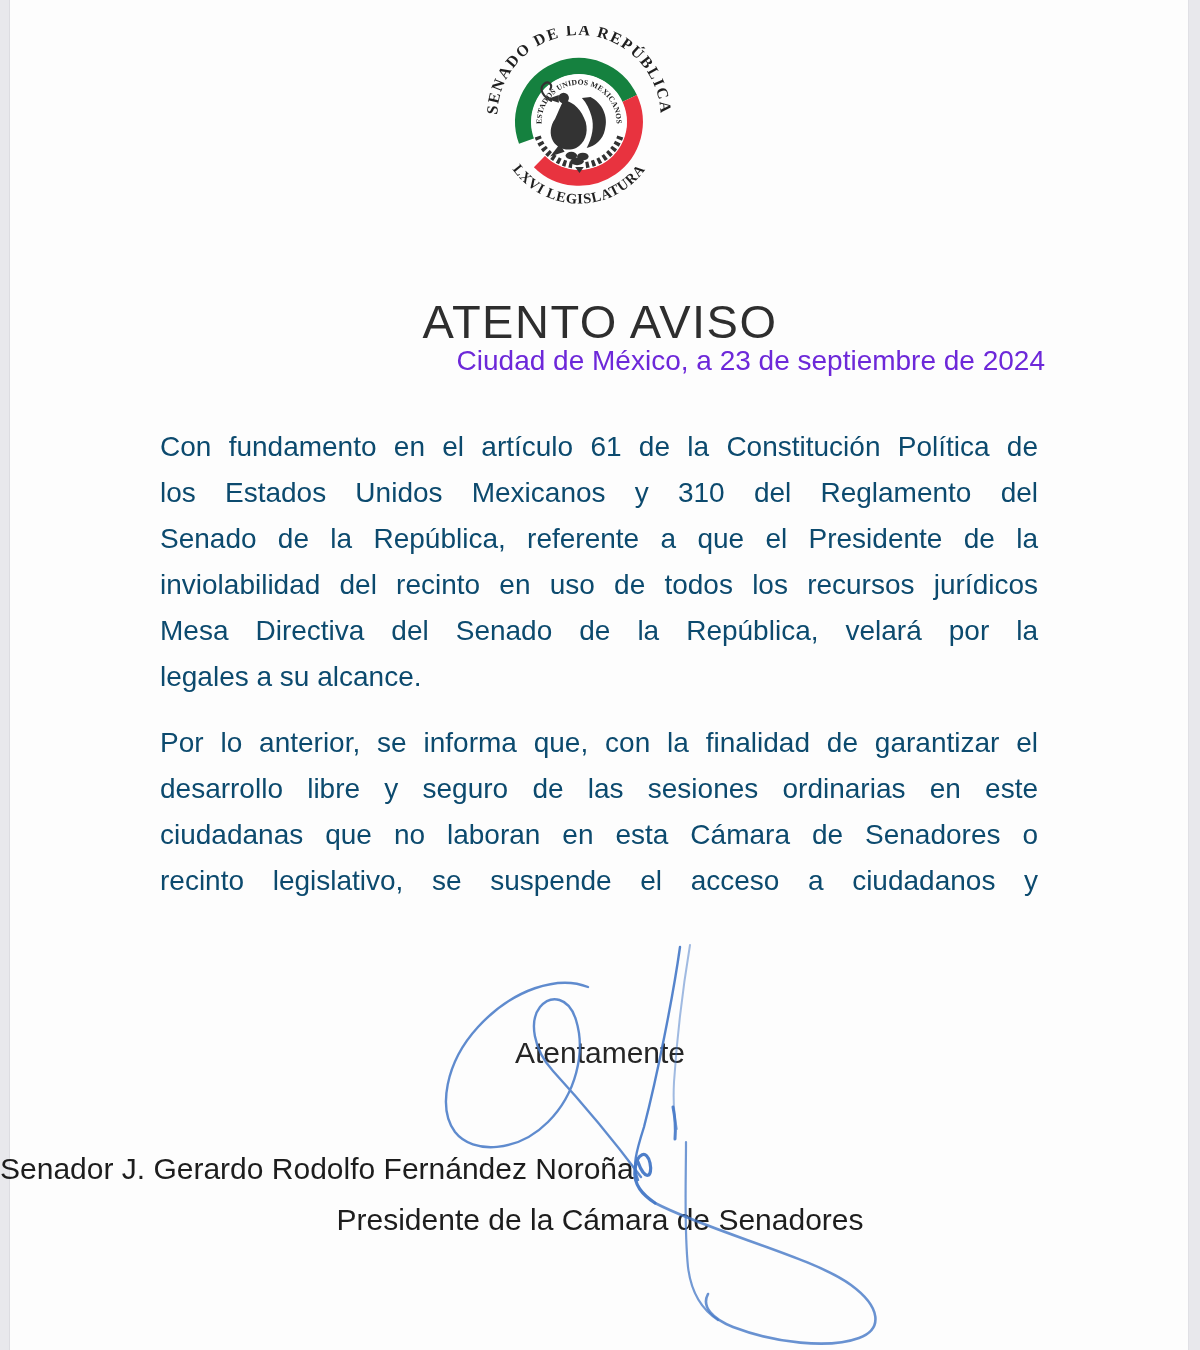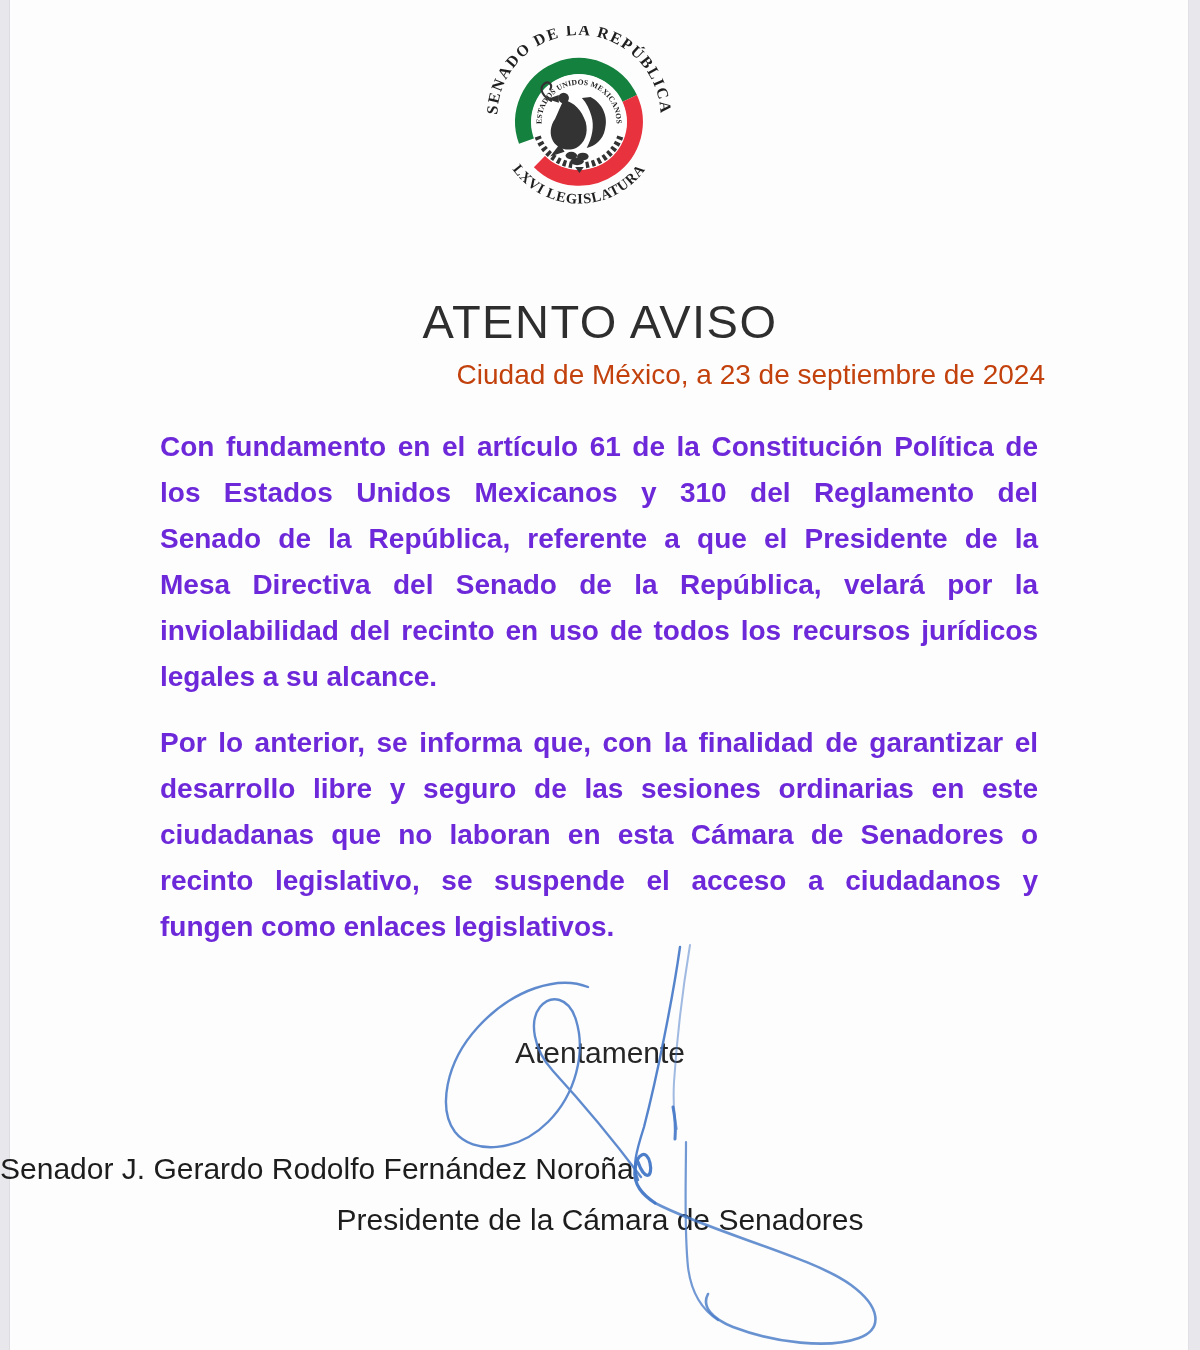--- a/index.html
+++ b/index.html
@@ -13,26 +13,26 @@
   .page-edge.right{right:0;width:11px;border-left:1px solid #e0e0e5;}
 
   .seal{position:absolute;left:483px;top:26px;width:192px;height:192px;}
 
   .doc-title{
     position:absolute;left:0;top:263px;width:100%;
     text-align:center;font-size:47px;letter-spacing:1.5px;
     color:#2e2e2e;font-weight:400;
   }
   .dateline{
-    position:absolute;right:155px;top:359px;
-    font-size:28px;color:#c2410c;
+    position:absolute;right:155px;top:345px;
+    font-size:28px;color:#6d28d9;
   }
   .content{
     position:absolute;left:160px;top:424px;width:878px;
-    font-size:28px;color:#6d28d9;font-weight:bold;
+    font-size:28px;color:#0c4a6e;
   }
   .para{margin:0 0 20px 0;}
   .line{
     line-height:46px;
     text-align:justify;text-align-last:justify;
     -moz-text-align-last:justify;
   }
   .line.end{text-align-last:left;-moz-text-align-last:left;}
 
   .closing{
@@ -98,30 +98,29 @@
 
 <h1 class="doc-title">ATENTO AVISO</h1>
 
 <div class="dateline">Ciudad de México, a 23 de septiembre de 2024</div>
 
 <div class="content">
   <div class="para">
     <div class="line">Con fundamento en el artículo 61 de la Constitución Política de</div>
     <div class="line">los Estados Unidos Mexicanos y 310 del Reglamento del</div>
     <div class="line">Senado de la República, referente a que el Presidente de la</div>
+    <div class="line">inviolabilidad del recinto en uso de todos los recursos jurídicos</div>
     <div class="line">Mesa Directiva del Senado de la República, velará por la</div>
-    <div class="line">inviolabilidad del recinto en uso de todos los recursos jurídicos</div>
     <div class="line end">legales a su alcance.</div>
   </div>
   <div class="para">
     <div class="line">Por lo anterior, se informa que, con la finalidad de garantizar el</div>
     <div class="line">desarrollo libre y seguro de las sesiones ordinarias en este</div>
     <div class="line">ciudadanas que no laboran en esta Cámara de Senadores o</div>
     <div class="line">recinto legislativo, se suspende el acceso a ciudadanos y</div>
-    <div class="line end">fungen como enlaces legislativos.</div>
   </div>
 </div>
 
 <div class="closing">Atentamente</div>
 <div class="signatory-name">Senador J. Gerardo Rodolfo Fernández Noroña</div>
 <div class="signatory-title">Presidente de la Cámara de Senadores</div>
 
 <svg class="signature" viewBox="0 0 550 413" aria-hidden="true">
   <g fill="none" stroke-linecap="round" stroke-linejoin="round">
     <path d="M205,50 C175,38 130,52 95,90 C62,126 55,172 72,195 C90,218 135,215 165,185 C193,157 203,115 193,83 C186,60 168,57 157,70 C146,84 150,112 170,134 C192,158 225,196 258,240" stroke-width="2.4" opacity="0.85" stroke="#4377c6"></path>

